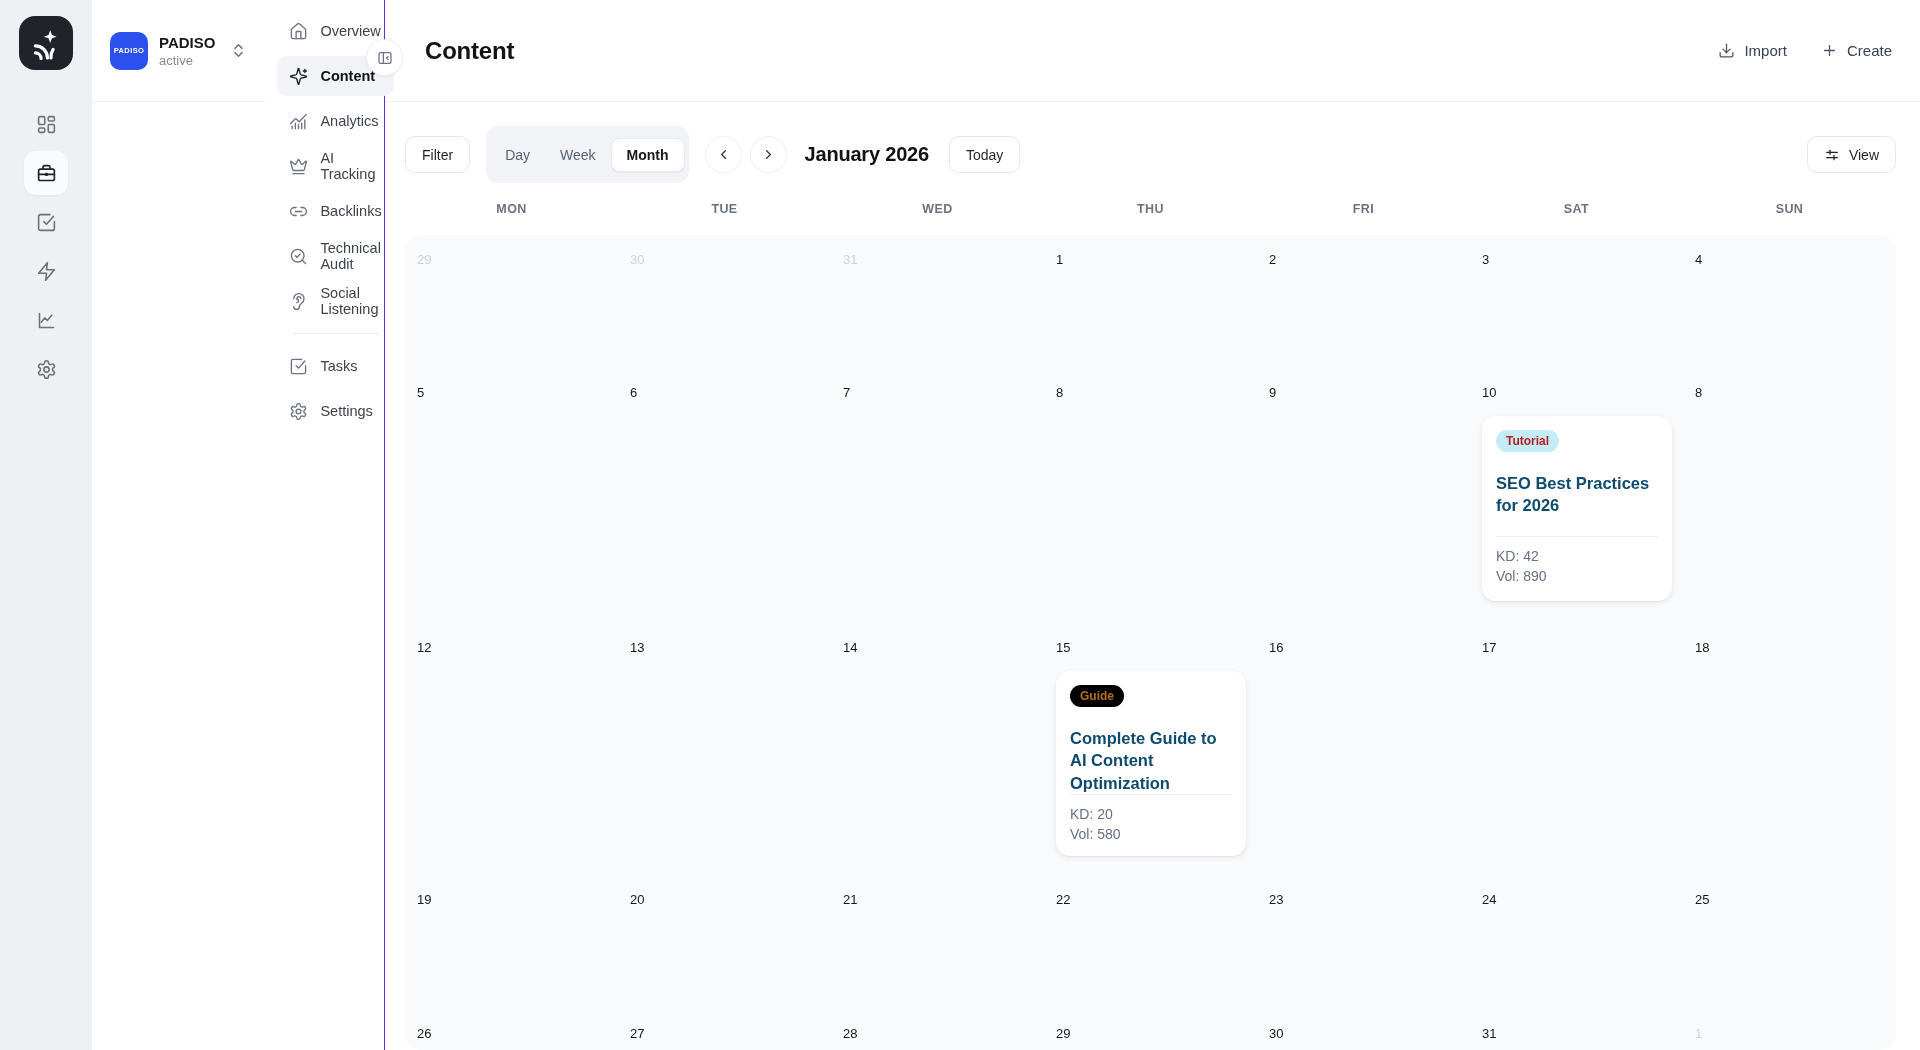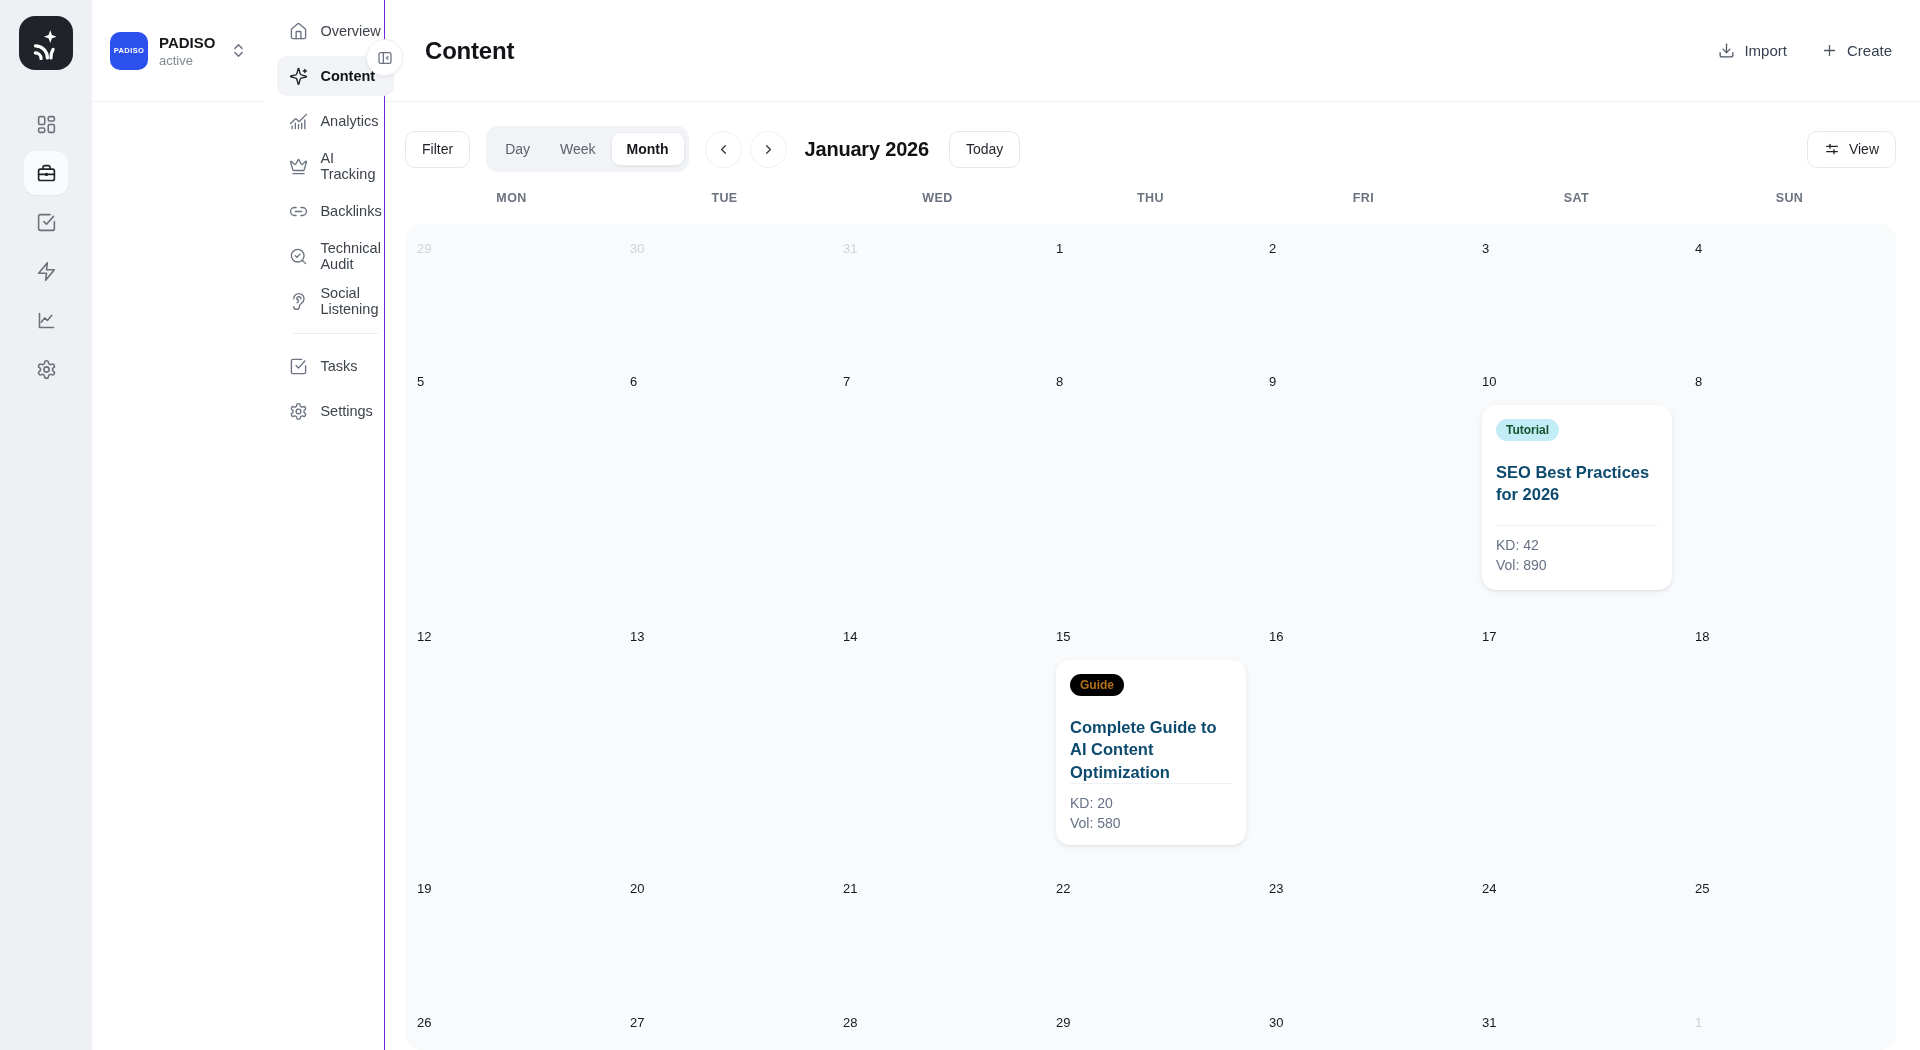--- a/index.html
+++ b/index.html
@@ -76,21 +76,21 @@
   .text-btn .tb-icon { color:#4b5563; display:flex; }
 
   
   .toolbar { padding:24px 24px 0 20px; display:flex; align-items:center; flex:0 0 auto; }
   .btn {
     background:#fff; border:1px solid #e4e7ec; border-radius:10px; padding:0 16px; height:37px;
     font-size:14px; color:#1f2328; font-family:inherit; cursor:pointer; display:flex; align-items:center;
     font-weight:500;
   }
   .segmented {
-    margin-left:16px; background:#f1f3f6; border-radius:12px; padding:4px; display:flex; align-items:center; height:46px;
+    margin-left:16px; background:#f1f3f6; border-radius:12px; padding:4px; display:flex; align-items:center; height:57px;
   }
   .seg-btn {
     border:none; background:transparent; border-radius:9px; padding:0 15px; height:34px;
     font-size:14px; color:#5a626d; cursor:pointer; font-family:inherit;
   }
   .seg-btn.active {
     background:#fff; border:1px solid #e7eaee; color:#16181b; font-weight:600;
     box-shadow:0 1px 2px rgba(16,24,40,.06);
   }
   .circle-btn {
@@ -411,21 +411,21 @@
           </div>
           <div class="cal-cell">
             <span class="daynum">8</span>
           </div>
           <div class="cal-cell">
             <span class="daynum">9</span>
           </div>
           <div class="cal-cell">
             <span class="daynum">10</span>
             <div class="event-card">
-              <span class="badge" style="background: rgb(194, 236, 246); color: #14532d;">Tutorial</span>
+              <span class="badge" style="background: rgb(194, 236, 246); color: #b91c1c;">Tutorial</span>
               <div class="event-title">SEO Best Practices for 2026</div>
               <div class="card-spacer"></div>
               <div class="card-divider"></div>
               <div class="card-meta">
                 <div>KD: 42</div>
                 <div>Vol: 890</div>
               </div>
             </div>
           </div>
           <div class="cal-cell">

